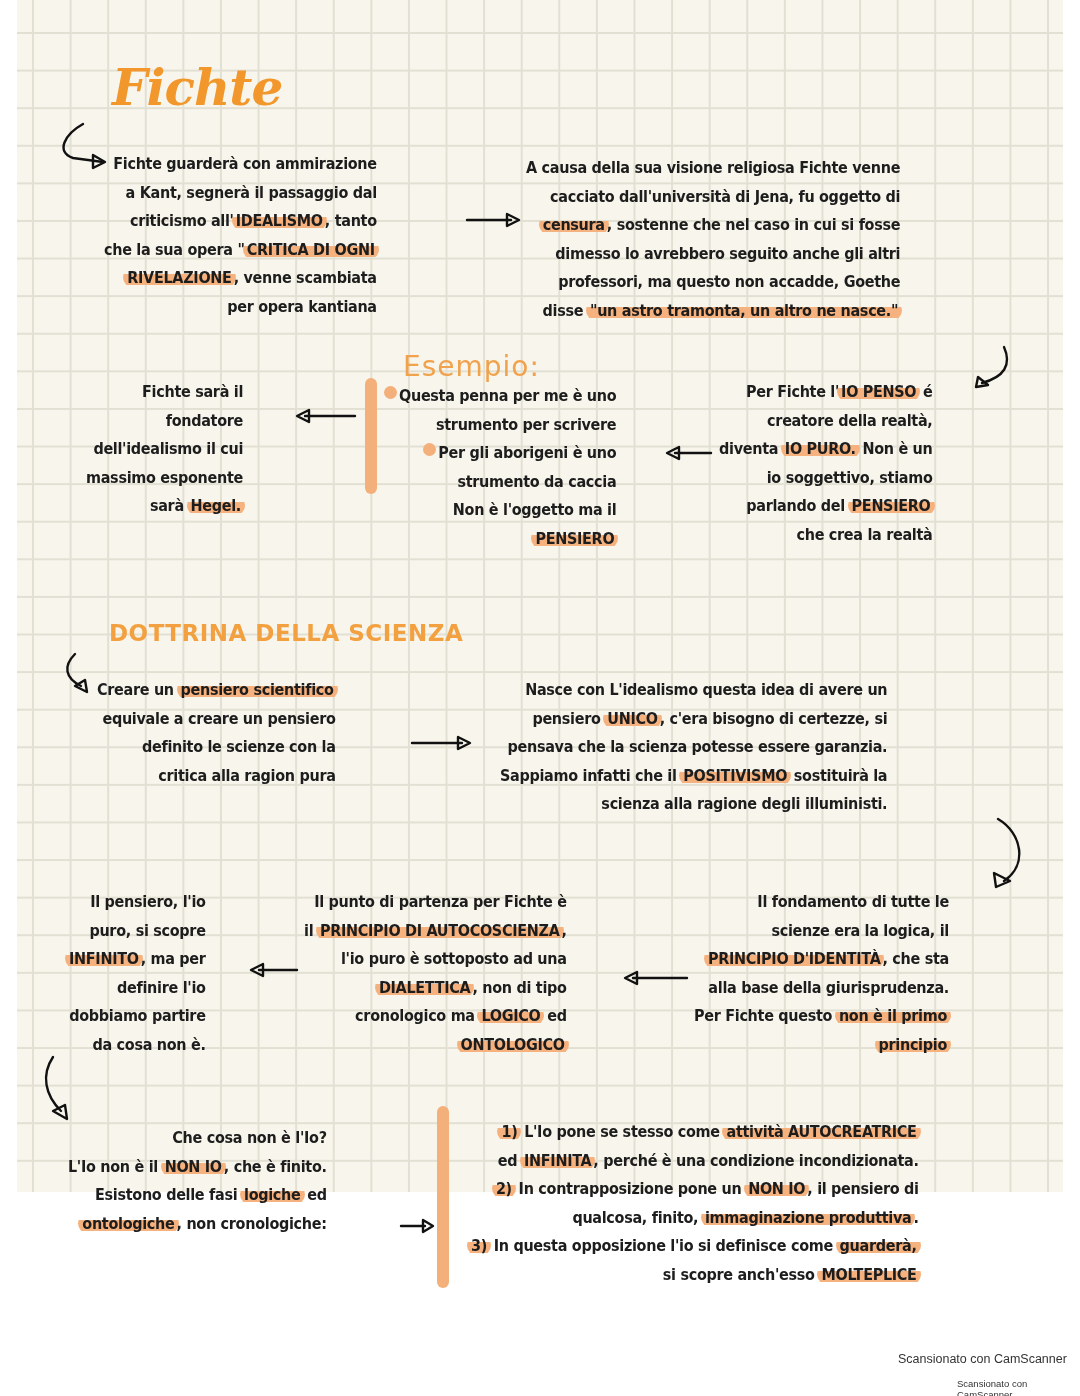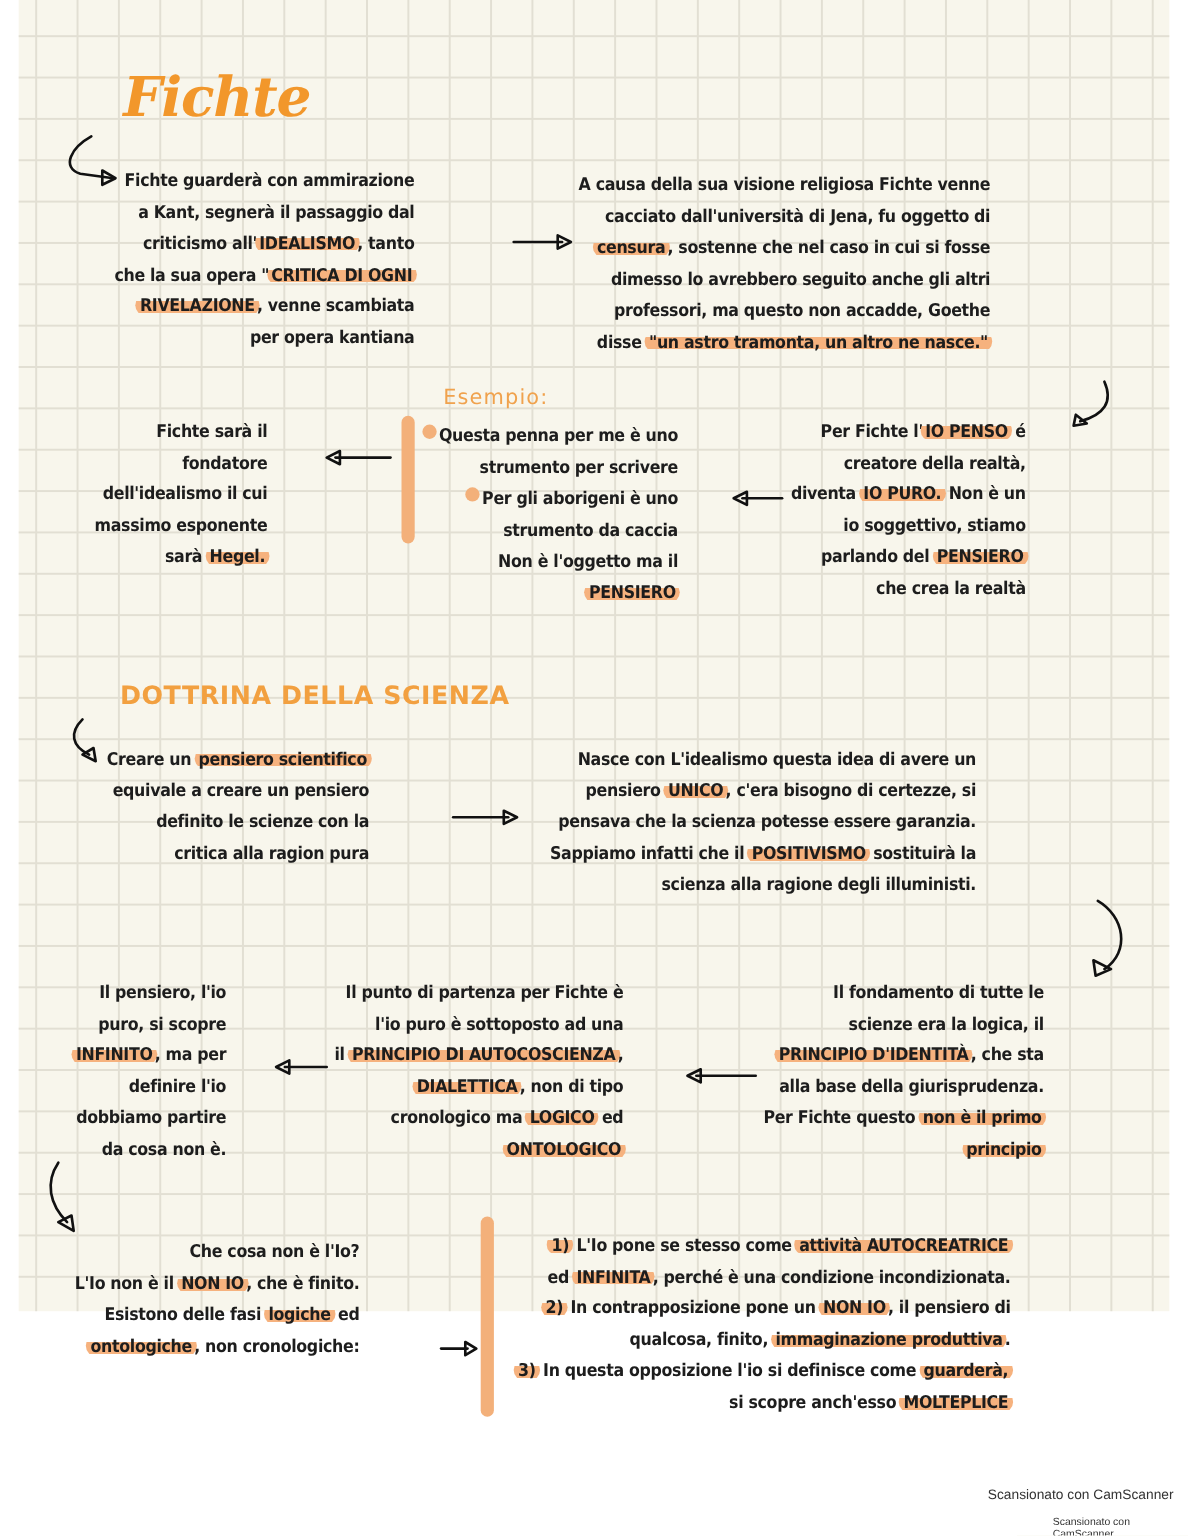--- a/index.html
+++ b/index.html
@@ -23,21 +23,21 @@
     font-size:50px; color:#f2972b; letter-spacing:-1px;
   }
   .section-title {
     position:absolute; left:92px; top:620px;
     font-family:"DejaVu Sans", sans-serif; font-weight:bold;
     font-size:23px; color:#f2a040; letter-spacing:0.5px;text-align:right;
   }
   .example-label {
     position:absolute; left:386px; top:350px;
     font-family:"DejaVu Sans", sans-serif;
-    font-size:19px; color:#f0a24d; letter-spacing:1px;
+    font-size:28px; color:#f0a24d; letter-spacing:1px;
   }
   .block {
     position:absolute;
     font-family:"DejaVu Sans Condensed","DejaVu Sans", sans-serif;
     font-stretch:condensed;
     font-weight:bold; color:#1d1d1d;
     font-size:16px; line-height:28.6px;
     letter-spacing:-0.3px;
     white-space:nowrap;
     text-align:right;
@@ -181,22 +181,22 @@
   <div class="block" style="left:50px;top:888px;">
       <span class="line">Il pensiero, l'io</span>
       <span class="line">puro, si scopre</span>
       <span class="line"><span class="hl">INFINITO</span>, ma per</span>
       <span class="line">definire l'io</span>
       <span class="line">dobbiamo partire</span>
       <span class="line">da cosa non è.</span>
     </div>
   <div class="block" style="left:287px;top:888px;">
       <span class="line">Il punto di partenza per Fichte è</span>
+      <span class="line">il <span class="hl">PRINCIPIO DI AUTOCOSCIENZA</span>,</span>
       <span class="line">l'io puro è sottoposto ad una</span>
-      <span class="line">il <span class="hl">PRINCIPIO DI AUTOCOSCIENZA</span>,</span>
       <span class="line"><span class="hl">DIALETTICA</span>, non di tipo</span>
       <span class="line">cronologico ma <span class="hl">LOGICO</span> ed</span>
       <span class="line"><span class="hl">ONTOLOGICO</span></span>
     </div>
   <div class="block" style="left:677px;top:888px;">
       <span class="line">Il fondamento di tutte le</span>
       <span class="line">scienze era la logica, il</span>
       <span class="line"><span class="hl">PRINCIPIO D'IDENTITÀ</span>, che sta</span>
       <span class="line">alla base della giurisprudenza.</span>
       <span class="line">Per Fichte questo <span class="hl">non è il primo</span></span>

